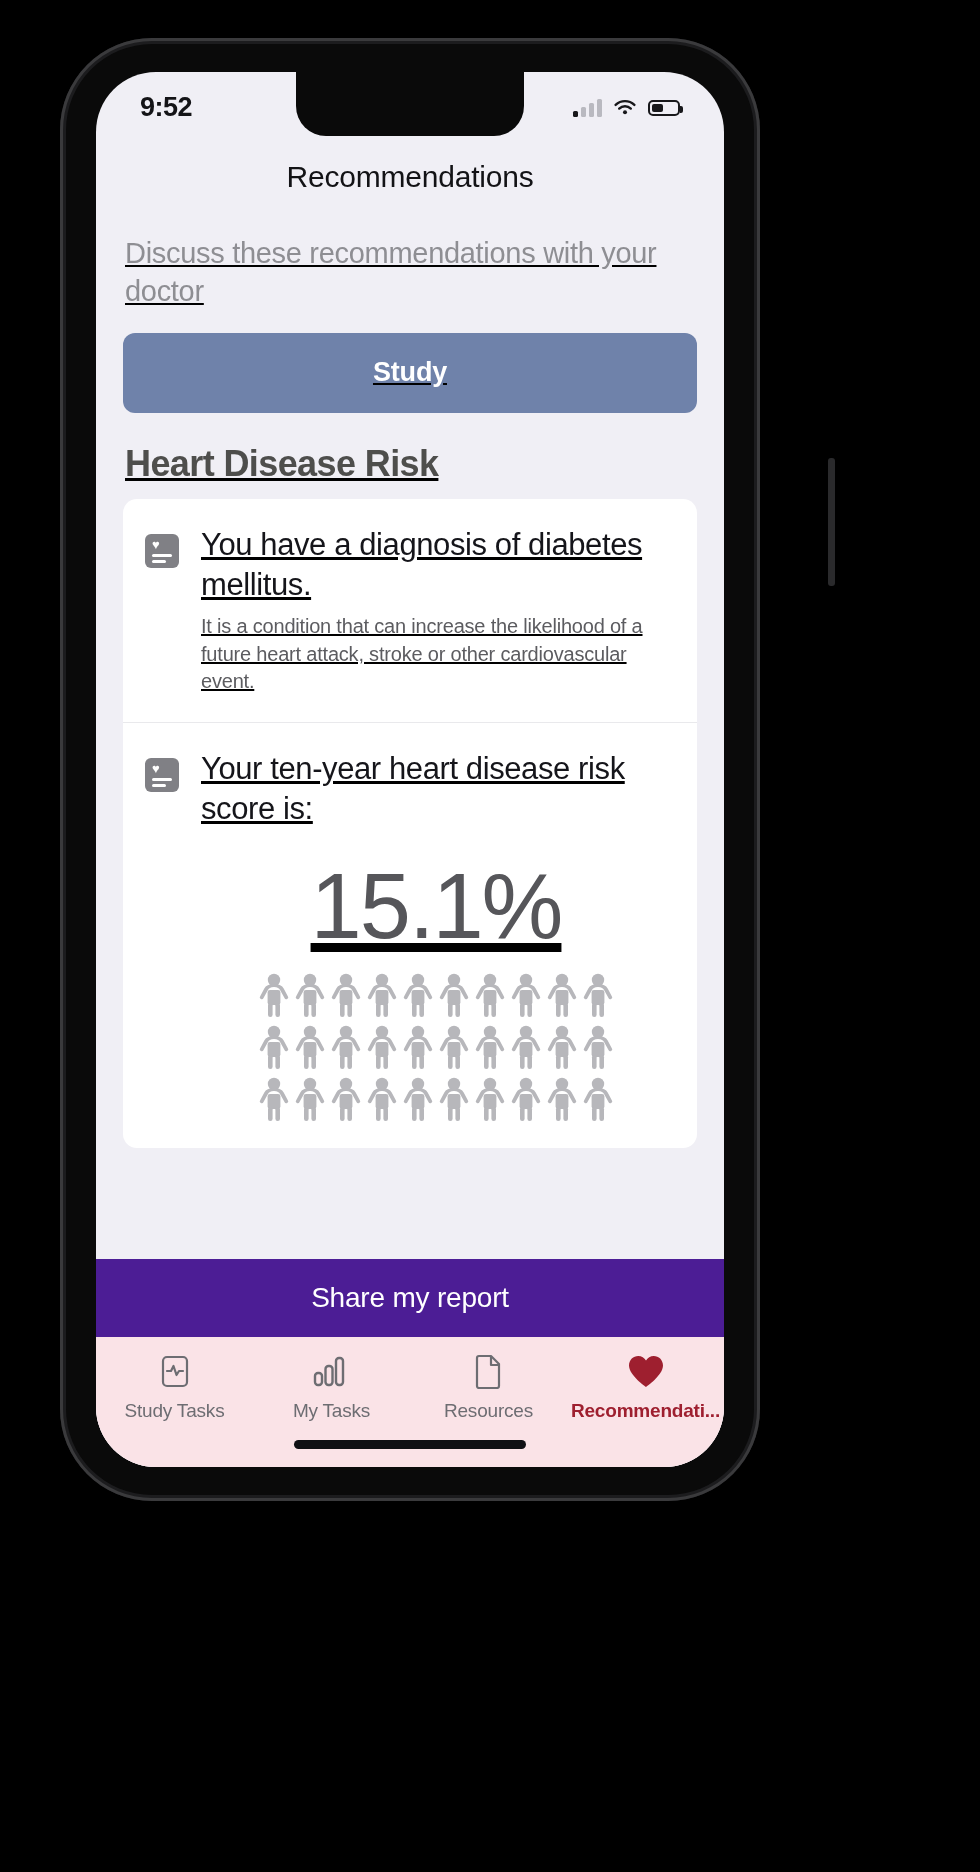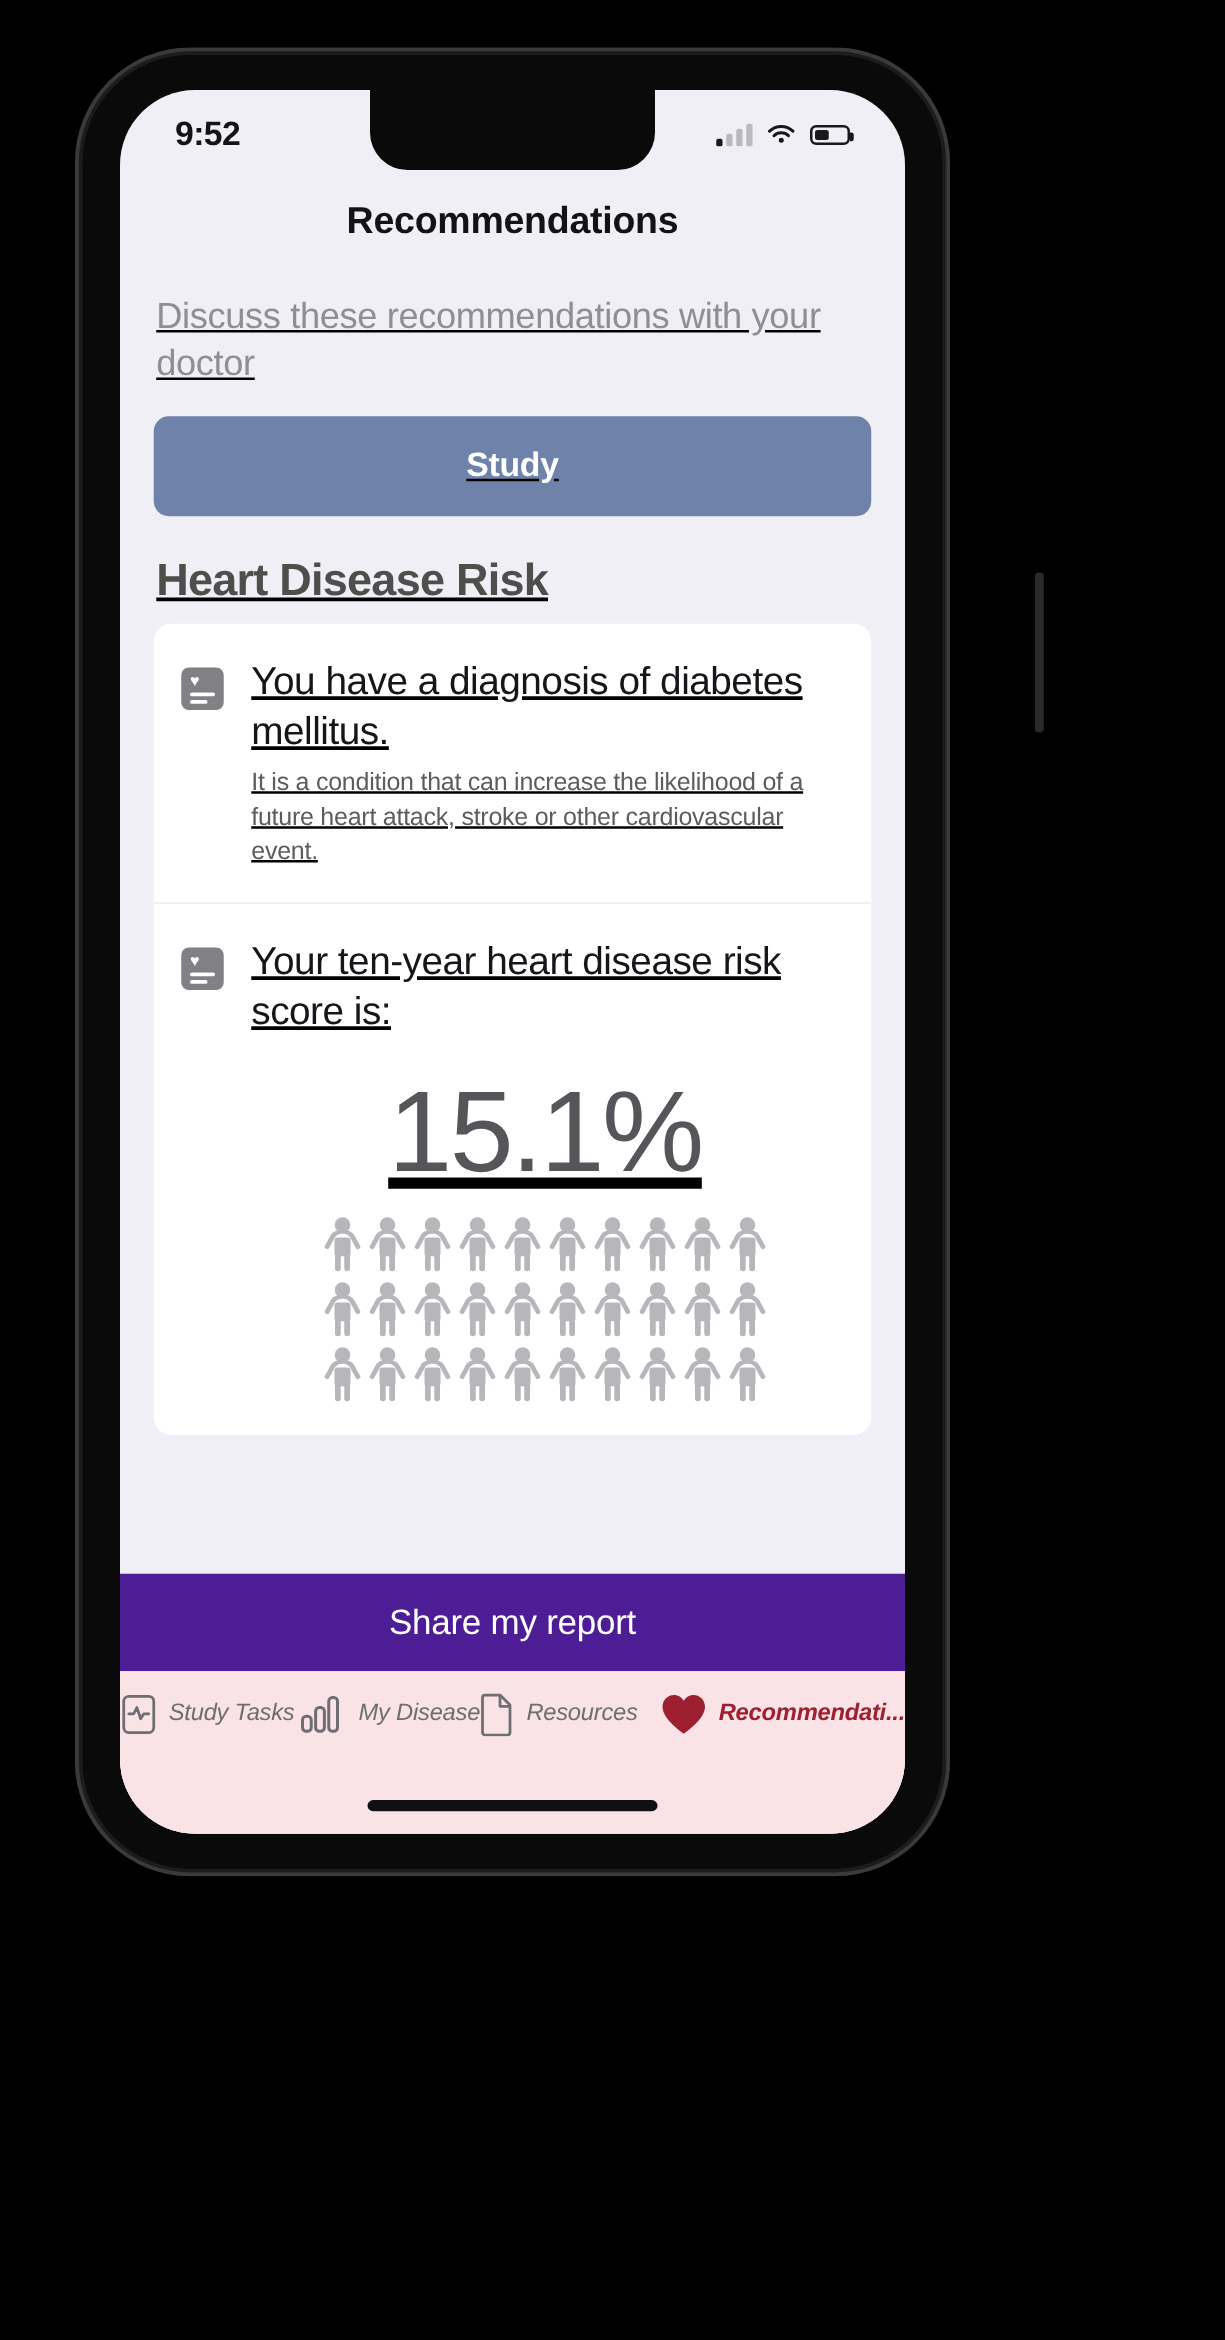--- a/index.html
+++ b/index.html
@@ -78,21 +78,21 @@
     width:38%; background:#18181b; border-radius:2px;
   }
 
   
   .app{
     position:absolute; left:0; right:0; top:64px; bottom:0;
     background:#f0eff5;
     display:flex; flex-direction:column;
   }
   .nav-title{
-    text-align:center; font-size:30px; font-weight:bold;
+    text-align:center; font-size:30px; font-weight:normal;
     color:#131316; padding:24px 0 6px;
     letter-spacing:-0.2px;
   }
 
   .scroll{
     flex:1; position:relative; overflow:hidden;
     padding:0 27px;
     text-decoration:underline;
   }
   .subtitle{
@@ -160,23 +160,22 @@
     color:#fff; font-size:28px; font-weight:normal; letter-spacing:-0.2px;
     cursor:pointer;
   }
 
   
   .tabbar{
     flex:0 0 auto; height:130px; background:#fae3e7;
     display:flex; align-items:flex-start; padding-top:14px;
   }
   .tab{
-    flex:1; display:flex; flex-direction:row; align-items:center; gap:9px;
+    flex:1; display:flex; flex-direction:column; align-items:center; gap:9px;
     cursor:pointer;
-    font-style:italic;
   }
   .tab .tab-ico{
     height:40px; display:flex; align-items:center; justify-content:center;
     color:#6d6d72;
   }
   .tab .tab-lbl{
     font-size:19px; color:#6d6d72; letter-spacing:-0.2px;
     white-space:nowrap;
   }
   .tab.active .tab-ico{ color:#9e1f2f; }
@@ -498,21 +497,21 @@
           </div>
 
           <div class="tab">
             <div class="tab-ico">
               <svg width="38" height="32" viewBox="0 0 38 32" fill="none" stroke="currentColor" stroke-width="2.4">
                 <rect x="2" y="18" width="7" height="12" rx="3"></rect>
                 <rect x="12.5" y="11" width="7" height="19" rx="3"></rect>
                 <rect x="23" y="3" width="7" height="27" rx="3"></rect>
               </svg>
             </div>
-            <div class="tab-lbl">My Disease</div>
+            <div class="tab-lbl">My Tasks</div>
           </div>
 
           <div class="tab">
             <div class="tab-ico">
               <svg width="28" height="36" viewBox="0 0 28 36" fill="none" stroke="currentColor" stroke-width="2.2">
                 <path d="M4 3h12l8 8v22a2 2 0 0 1-2 2H4a2 2 0 0 1-2-2V5a2 2 0 0 1 2-2z" stroke-linejoin="round"></path>
                 <path d="M16 3v9h8" stroke-linejoin="round"></path>
               </svg>
             </div>
             <div class="tab-lbl">Resources</div>

